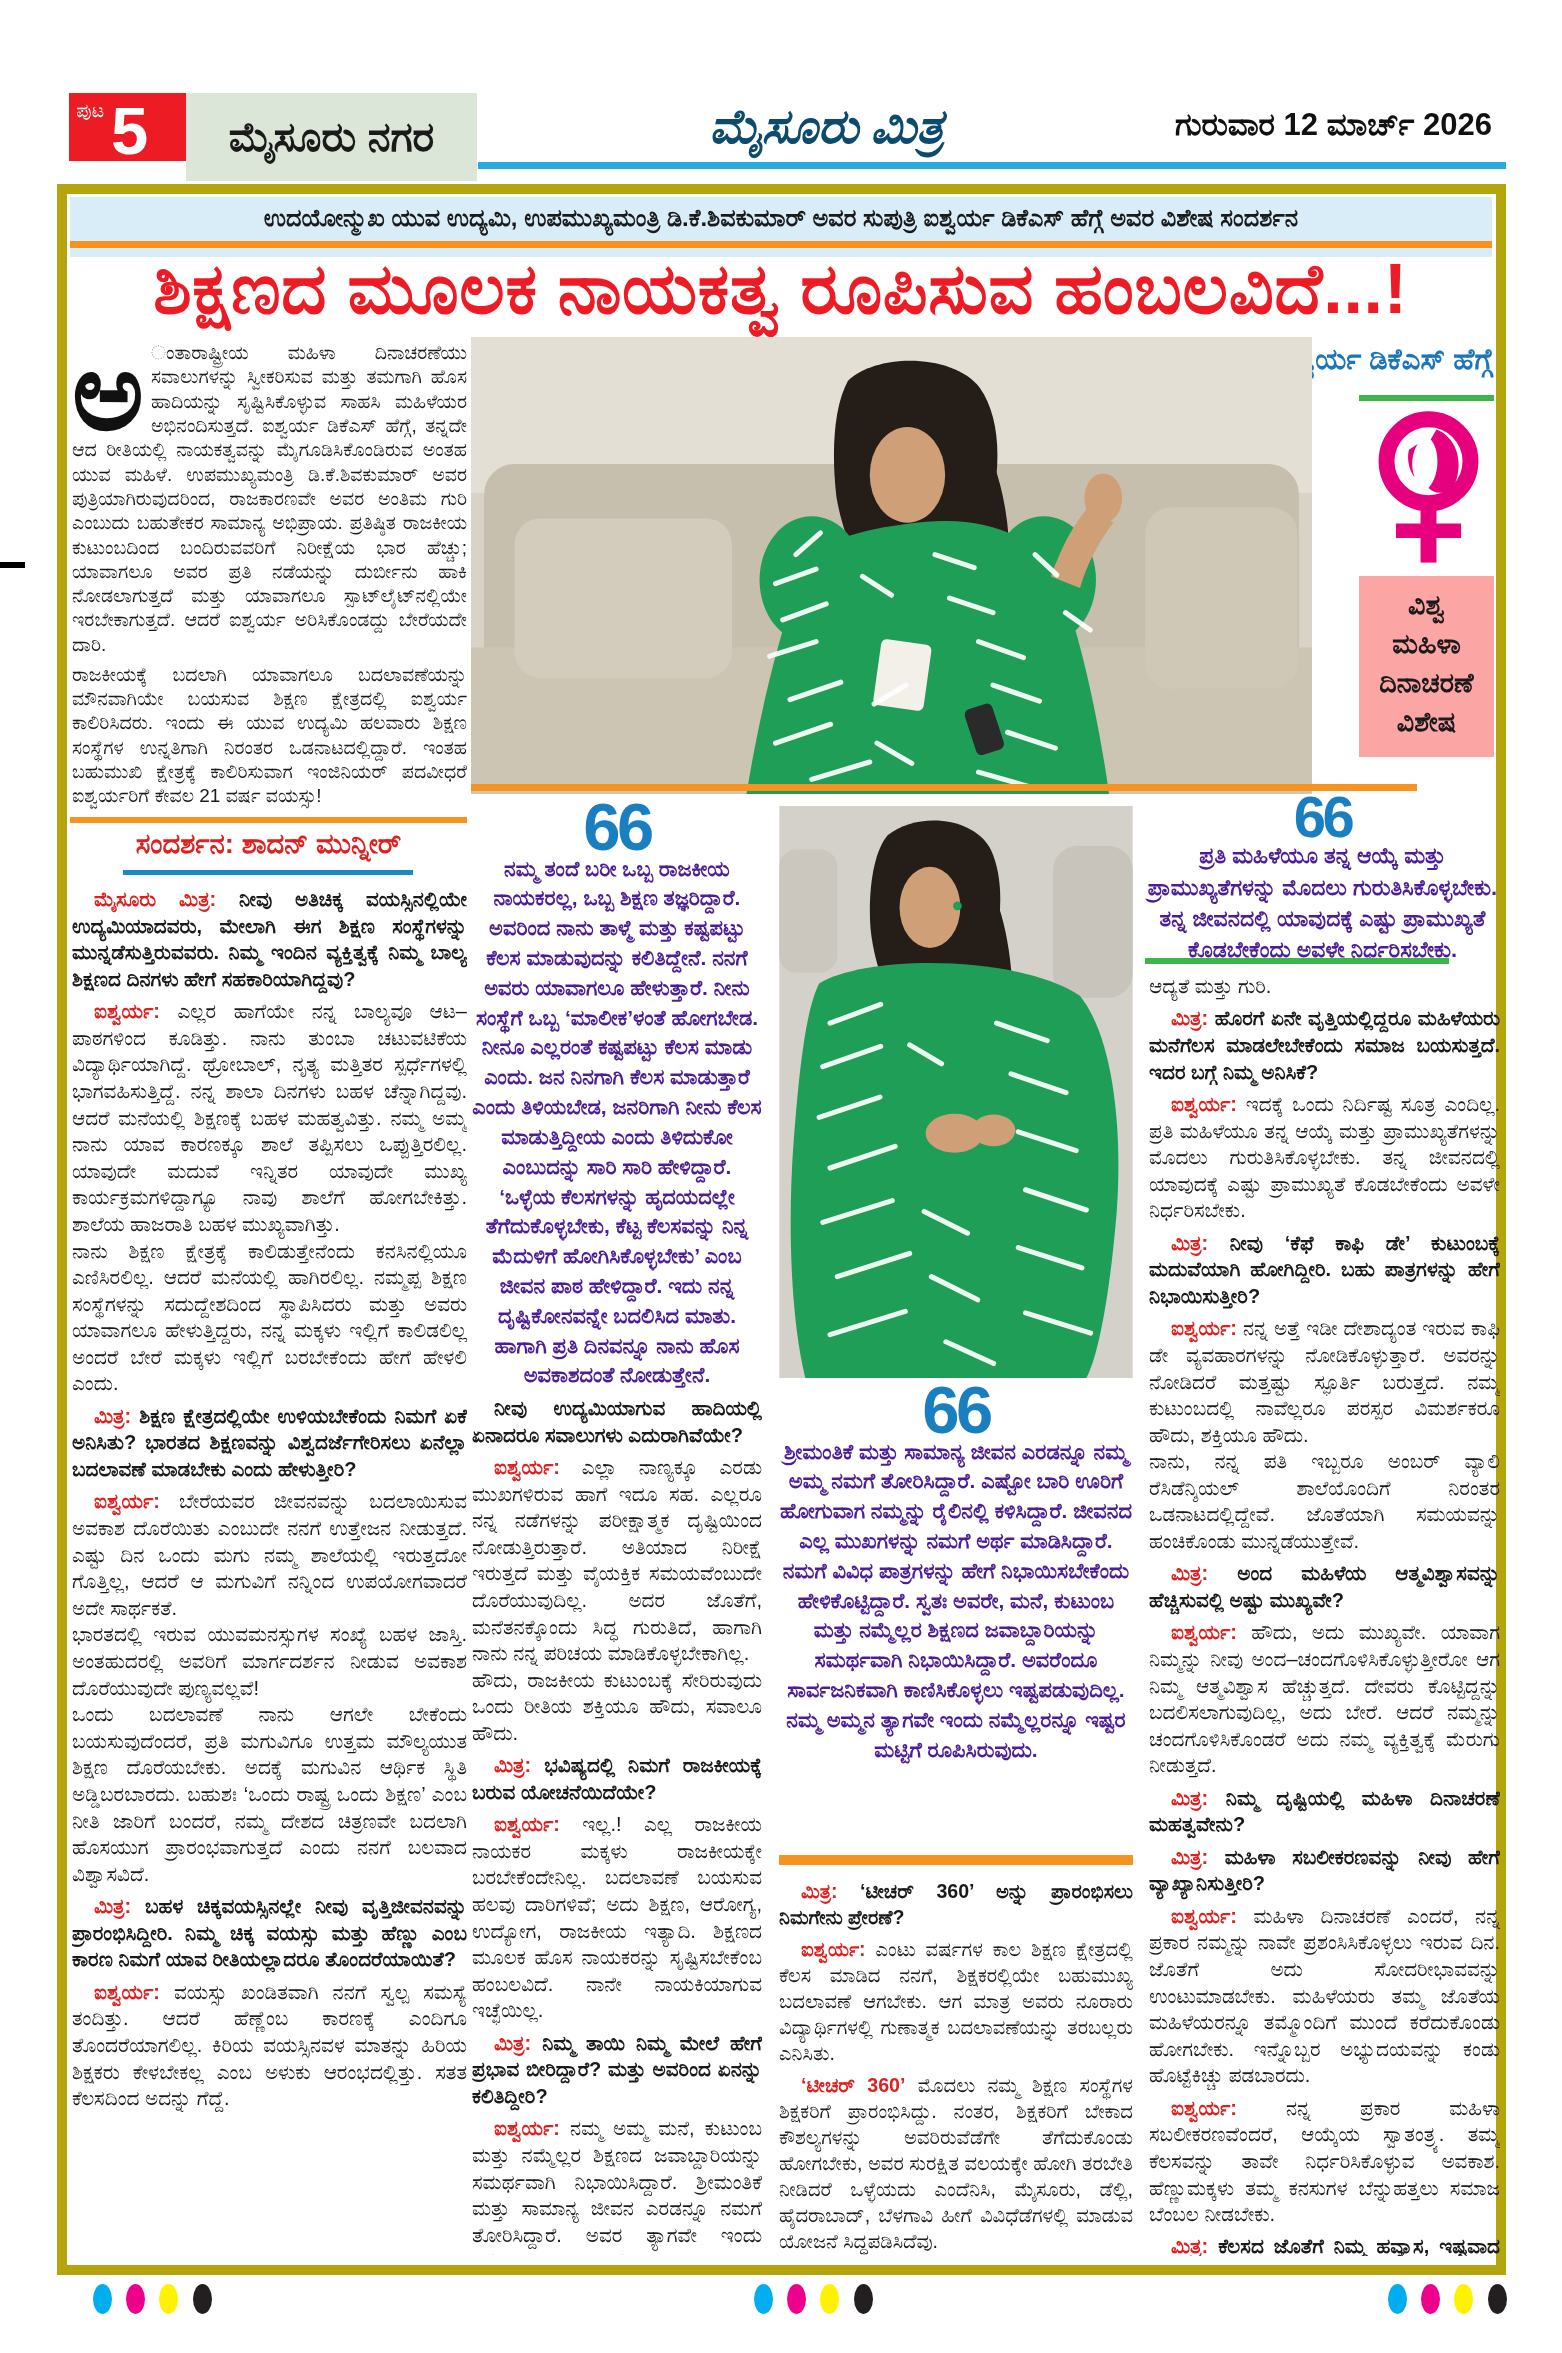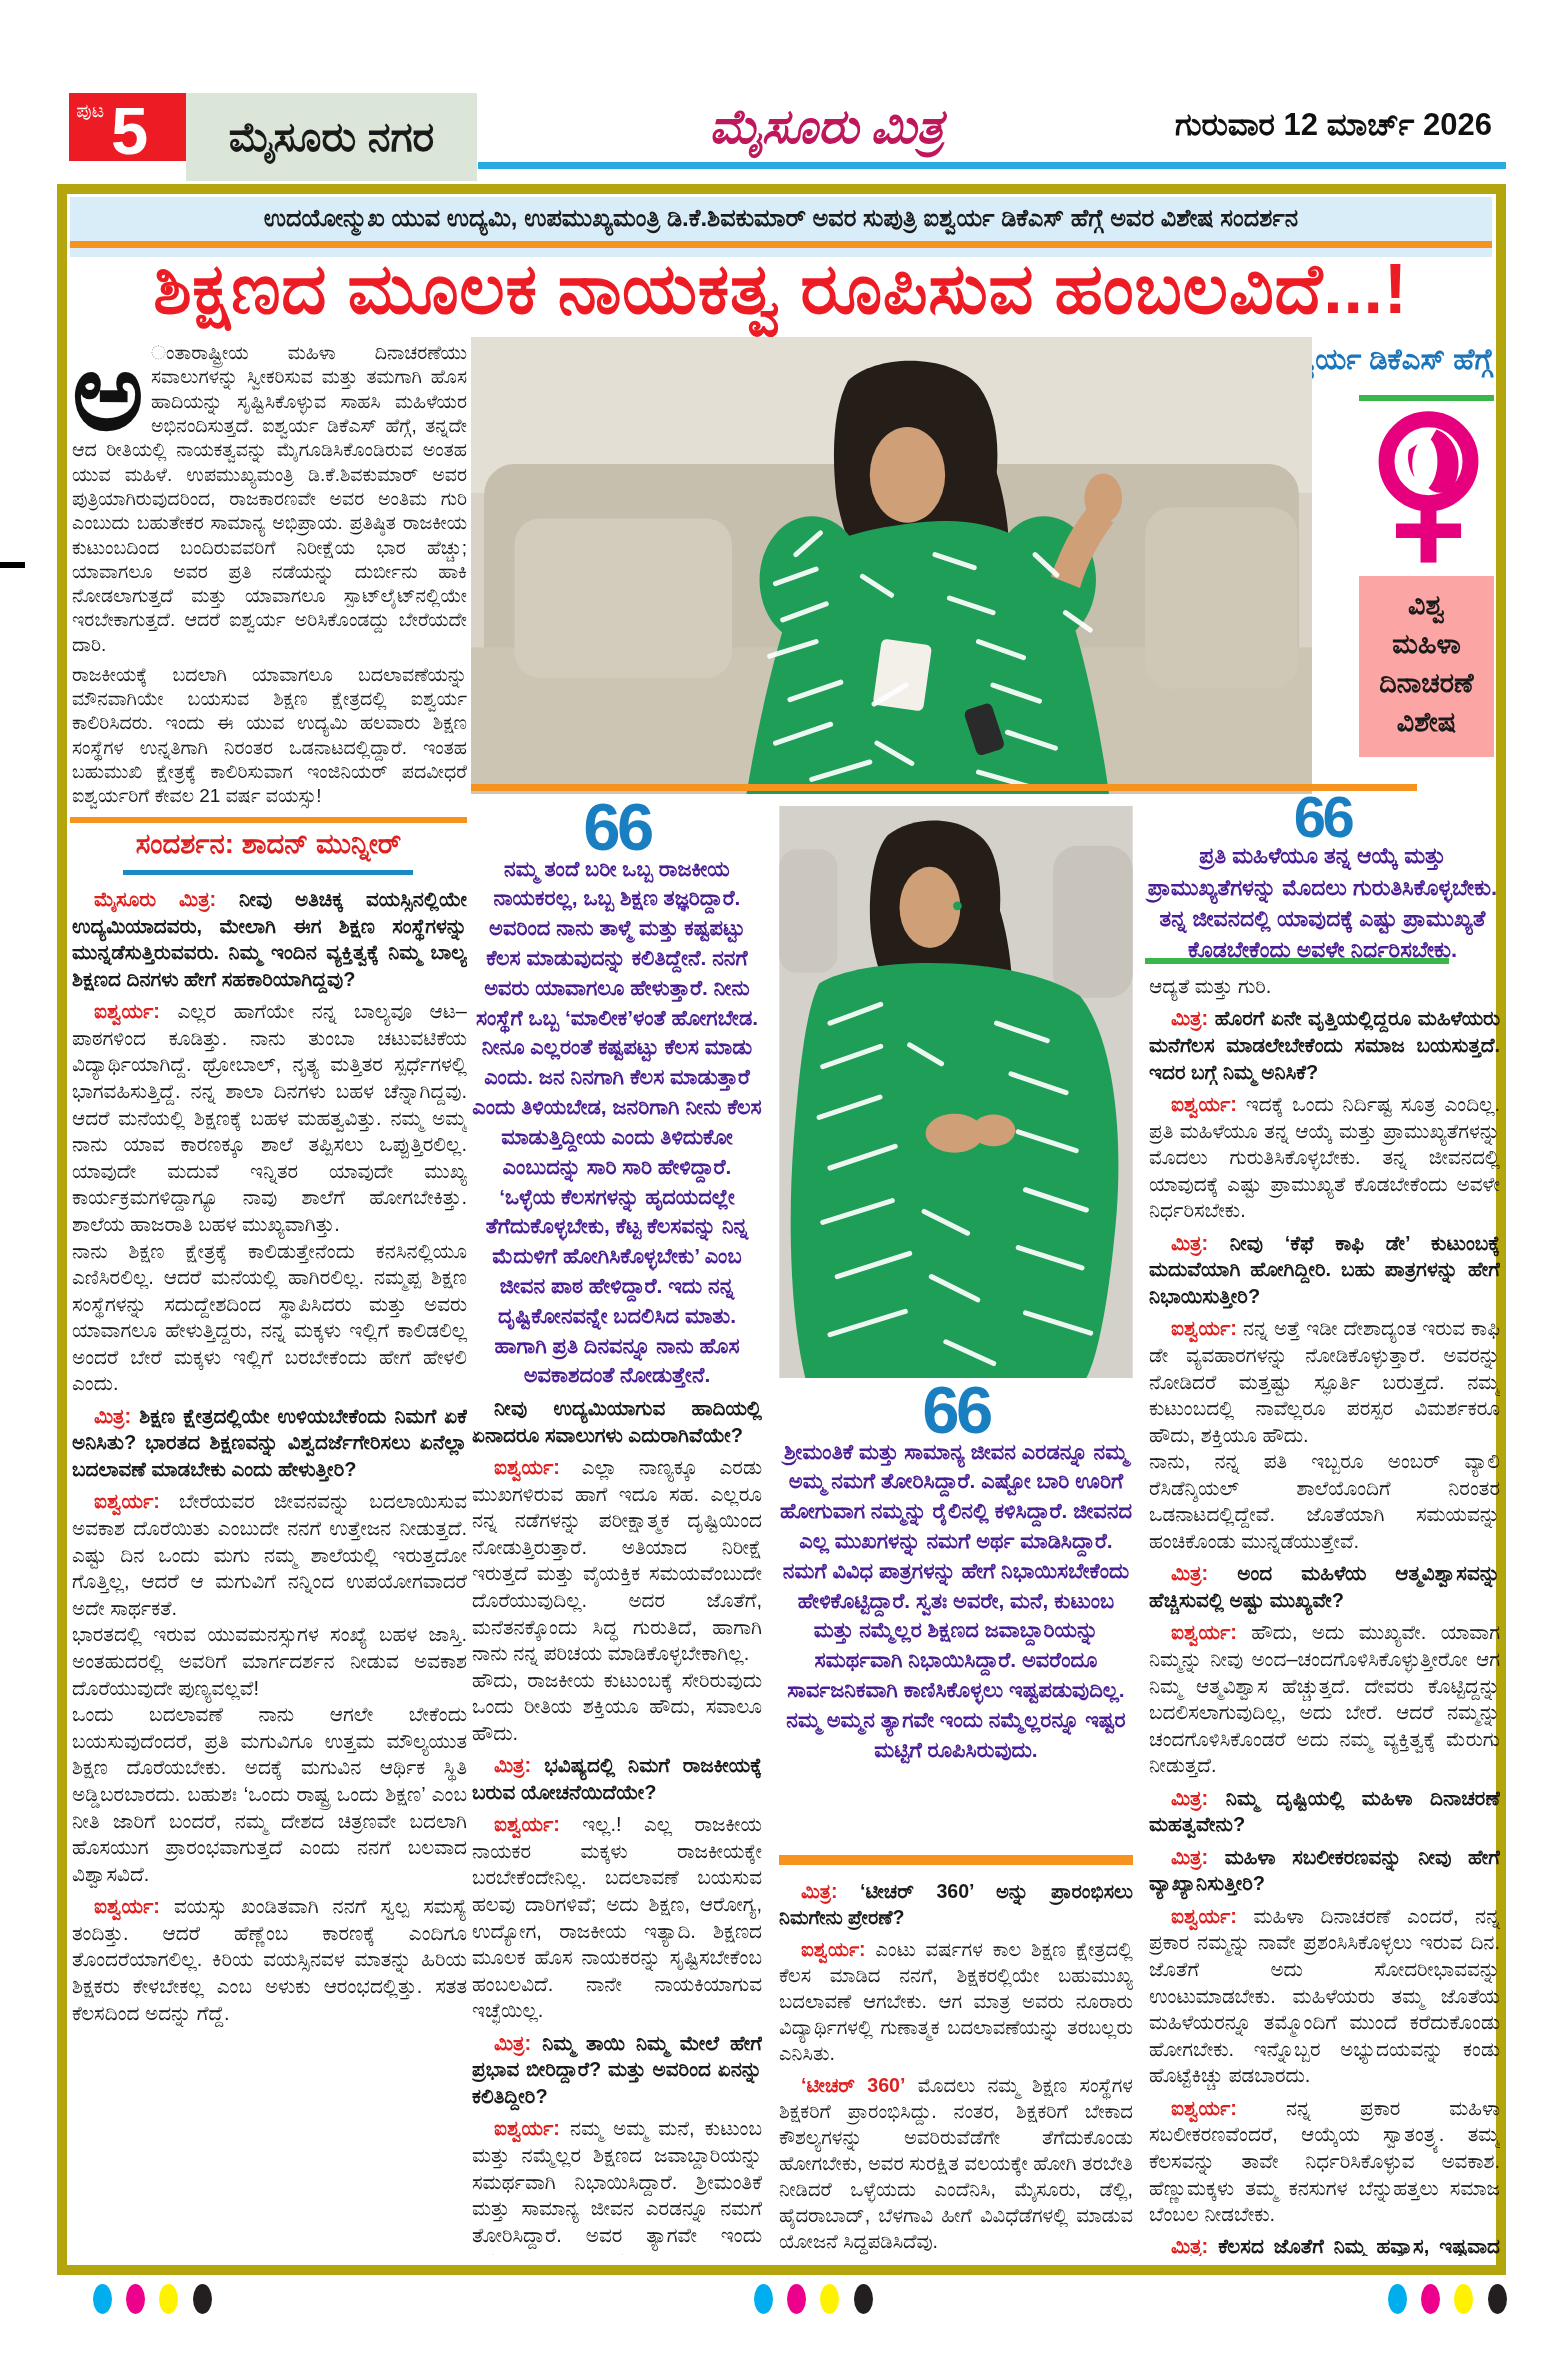--- a/index.html
+++ b/index.html
@@ -6,21 +6,21 @@
   .page{position:relative;width:1562px;height:2354px;background:#fff;overflow:hidden;
         font-family:"Liberation Sans","DejaVu Sans",sans-serif;color:#1a1a1a;}
   .abs{position:absolute;}
   .ctr{text-align:center;}
   .just{text-align:justify;}
   
   .pgbox{background:#ed1c24;color:#fff;}
   .pgbox .lbl{position:absolute;left:7.2px;top:7.2px;font-size:19px;}
   .pgbox .num{position:absolute;left:42px;top:4.3px;font-size:67px;font-weight:bold;line-height:1;}
   .sect{background:#dbe6d8;font-size:41px;font-weight:bold;line-height:88px;text-align:center;}
-  .logo{color:#be185d;font-family:"Liberation Serif","DejaVu Serif",serif;
+  .logo{color:#0c4a6e;font-family:"Liberation Serif","DejaVu Serif",serif;
         font-style:italic;font-weight:bold;font-size:48px;text-align:center;}
   .date{font-size:31px;font-weight:bold;text-align:right;color:#111;}
   .bluerule{background:#29aae1;}
   
   .frame{border:10px solid #b4a40e;background:#fff;}
   .kicker{background:#d9edf8;font-size:24px;font-weight:bold;text-align:center;line-height:42px;}
   .orule{background:#f6921e;}
   .grule{background:#3cb54a;}
   .headline{color:#ed1c24;font-size:70px;font-weight:bold;line-height:1.06;text-align:center;letter-spacing:0.7px;}
   .byline{color:#1b75bb;font-size:29px;font-weight:bold;text-align:right;}
@@ -137,20 +137,21 @@
   <div class="abs" style="left:123px;top:870px;width:290px;height:5px;background:#1b8ac4;"></div>
 
   <div class="abs body-col just" style="left:72px;top:886px;width:395px;height:1370px;">
     <p><span class="lead-red">ಮೈಸೂರು ಮಿತ್ರ:</span> <span class="qtext">ನೀವು ಅತಿಚಿಕ್ಕ ವಯಸ್ಸಿನಲ್ಲಿಯೇ ಉದ್ಯಮಿಯಾದವರು, ಮೇಲಾಗಿ ಈಗ ಶಿಕ್ಷಣ ಸಂಸ್ಥೆಗಳನ್ನು ಮುನ್ನಡೆಸುತ್ತಿರುವವರು. ನಿಮ್ಮ ಇಂದಿನ ವ್ಯಕ್ತಿತ್ವಕ್ಕೆ ನಿಮ್ಮ ಬಾಲ್ಯ ಶಿಕ್ಷಣದ ದಿನಗಳು ಹೇಗೆ ಸಹಕಾರಿಯಾಗಿದ್ದವು?</span></p>
     <p><span class="lead-red">ಐಶ್ವರ್ಯ:</span> <span class="ans">ಎಲ್ಲರ ಹಾಗೆಯೇ ನನ್ನ ಬಾಲ್ಯವೂ ಆಟ–ಪಾಠಗಳಿಂದ ಕೂಡಿತ್ತು. ನಾನು ತುಂಬಾ ಚಟುವಟಿಕೆಯ ವಿದ್ಯಾರ್ಥಿಯಾಗಿದ್ದೆ. ಥ್ರೋಬಾಲ್, ನೃತ್ಯ ಮತ್ತಿತರ ಸ್ಪರ್ಧೆಗಳಲ್ಲಿ ಭಾಗವಹಿಸುತ್ತಿದ್ದೆ. ನನ್ನ ಶಾಲಾ ದಿನಗಳು ಬಹಳ ಚೆನ್ನಾಗಿದ್ದವು. ಆದರೆ ಮನೆಯಲ್ಲಿ ಶಿಕ್ಷಣಕ್ಕೆ ಬಹಳ ಮಹತ್ವವಿತ್ತು. ನಮ್ಮ ಅಮ್ಮ ನಾನು ಯಾವ ಕಾರಣಕ್ಕೂ ಶಾಲೆ ತಪ್ಪಿಸಲು ಒಪ್ಪುತ್ತಿರಲಿಲ್ಲ. ಯಾವುದೇ ಮದುವೆ ಇನ್ನಿತರ ಯಾವುದೇ ಮುಖ್ಯ ಕಾರ್ಯಕ್ರಮಗಳಿದ್ದಾಗ್ಯೂ ನಾವು ಶಾಲೆಗೆ ಹೋಗಬೇಕಿತ್ತು. ಶಾಲೆಯ ಹಾಜರಾತಿ ಬಹಳ ಮುಖ್ಯವಾಗಿತ್ತು.
 ನಾನು ಶಿಕ್ಷಣ ಕ್ಷೇತ್ರಕ್ಕೆ ಕಾಲಿಡುತ್ತೇನೆಂದು ಕನಸಿನಲ್ಲಿಯೂ ಎಣಿಸಿರಲಿಲ್ಲ. ಆದರೆ ಮನೆಯಲ್ಲಿ ಹಾಗಿರಲಿಲ್ಲ. ನಮ್ಮಪ್ಪ ಶಿಕ್ಷಣ ಸಂಸ್ಥೆಗಳನ್ನು ಸದುದ್ದೇಶದಿಂದ ಸ್ಥಾಪಿಸಿದರು ಮತ್ತು ಅವರು ಯಾವಾಗಲೂ ಹೇಳುತ್ತಿದ್ದರು, ನನ್ನ ಮಕ್ಕಳು ಇಲ್ಲಿಗೆ ಕಾಲಿಡಲಿಲ್ಲ ಅಂದರೆ ಬೇರೆ ಮಕ್ಕಳು ಇಲ್ಲಿಗೆ ಬರಬೇಕೆಂದು ಹೇಗೆ ಹೇಳಲಿ ಎಂದು.</span></p>
     <p><span class="lead-red">ಮಿತ್ರ:</span> <span class="qtext">ಶಿಕ್ಷಣ ಕ್ಷೇತ್ರದಲ್ಲಿಯೇ ಉಳಿಯಬೇಕೆಂದು ನಿಮಗೆ ಏಕೆ ಅನಿಸಿತು? ಭಾರತದ ಶಿಕ್ಷಣವನ್ನು ವಿಶ್ವದರ್ಜೆಗೇರಿಸಲು ಏನೆಲ್ಲಾ ಬದಲಾವಣೆ ಮಾಡಬೇಕು ಎಂದು ಹೇಳುತ್ತೀರಿ?</span></p>
     <p><span class="lead-red">ಐಶ್ವರ್ಯ:</span> <span class="ans">ಬೇರೆಯವರ ಜೀವನವನ್ನು ಬದಲಾಯಿಸುವ ಅವಕಾಶ ದೊರೆಯಿತು ಎಂಬುದೇ ನನಗೆ ಉತ್ತೇಜನ ನೀಡುತ್ತದೆ. ಎಷ್ಟು ದಿನ ಒಂದು ಮಗು ನಮ್ಮ ಶಾಲೆಯಲ್ಲಿ ಇರುತ್ತದೋ ಗೊತ್ತಿಲ್ಲ, ಆದರೆ ಆ ಮಗುವಿಗೆ ನನ್ನಿಂದ ಉಪಯೋಗವಾದರೆ ಅದೇ ಸಾರ್ಥಕತೆ.
 ಭಾರತದಲ್ಲಿ ಇರುವ ಯುವಮನಸ್ಸುಗಳ ಸಂಖ್ಯೆ ಬಹಳ ಜಾಸ್ತಿ. ಅಂತಹುದರಲ್ಲಿ ಅವರಿಗೆ ಮಾರ್ಗದರ್ಶನ ನೀಡುವ ಅವಕಾಶ ದೊರೆಯುವುದೇ ಪುಣ್ಯವಲ್ಲವೆ!
 ಒಂದು ಬದಲಾವಣೆ ನಾನು ಆಗಲೇ ಬೇಕೆಂದು ಬಯಸುವುದೆಂದರೆ, ಪ್ರತಿ ಮಗುವಿಗೂ ಉತ್ತಮ ಮೌಲ್ಯಯುತ ಶಿಕ್ಷಣ ದೊರೆಯಬೇಕು. ಅದಕ್ಕೆ ಮಗುವಿನ ಆರ್ಥಿಕ ಸ್ಥಿತಿ ಅಡ್ಡಿಬರಬಾರದು. ಬಹುಶಃ ‘ಒಂದು ರಾಷ್ಟ್ರ ಒಂದು ಶಿಕ್ಷಣ’ ಎಂಬ ನೀತಿ ಜಾರಿಗೆ ಬಂದರೆ, ನಮ್ಮ ದೇಶದ ಚಿತ್ರಣವೇ ಬದಲಾಗಿ ಹೊಸಯುಗ ಪ್ರಾರಂಭವಾಗುತ್ತದೆ ಎಂದು ನನಗೆ ಬಲವಾದ ವಿಶ್ವಾಸವಿದೆ.</span></p>
+    <p><span class="lead-red">ಮಿತ್ರ:</span> <span class="qtext">ಬಹಳ ಚಿಕ್ಕವಯಸ್ಸಿನಲ್ಲೇ ನೀವು ವೃತ್ತಿಜೀವನವನ್ನು ಪ್ರಾರಂಭಿಸಿದ್ದೀರಿ. ನಿಮ್ಮ ಚಿಕ್ಕ ವಯಸ್ಸು ಮತ್ತು ಹೆಣ್ಣು ಎಂಬ ಕಾರಣ ನಿಮಗೆ ಯಾವ ರೀತಿಯಲ್ಲಾದರೂ ತೊಂದರೆಯಾಯಿತೆ?</span></p>
     <p><span class="lead-red">ಐಶ್ವರ್ಯ:</span> <span class="ans">ವಯಸ್ಸು ಖಂಡಿತವಾಗಿ ನನಗೆ ಸ್ವಲ್ಪ ಸಮಸ್ಯೆ ತಂದಿತ್ತು. ಆದರೆ ಹೆಣ್ಣೆಂಬ ಕಾರಣಕ್ಕೆ ಎಂದಿಗೂ ತೊಂದರೆಯಾಗಲಿಲ್ಲ. ಕಿರಿಯ ವಯಸ್ಸಿನವಳ ಮಾತನ್ನು ಹಿರಿಯ ಶಿಕ್ಷಕರು ಕೇಳಬೇಕಲ್ಲ ಎಂಬ ಅಳುಕು ಆರಂಭದಲ್ಲಿತ್ತು. ಸತತ ಕೆಲಸದಿಂದ ಅದನ್ನು ಗೆದ್ದೆ.</span></p>
   </div>
 
   <div class="abs" style="left:472px;top:800px;width:290px;">
     <div class="qmark">66</div>
     <div class="quote-text">ನಮ್ಮ ತಂದೆ ಬರೀ ಒಬ್ಬ ರಾಜಕೀಯ ನಾಯಕರಲ್ಲ, ಒಬ್ಬ ಶಿಕ್ಷಣ ತಜ್ಞರಿದ್ದಾರೆ. ಅವರಿಂದ ನಾನು ತಾಳ್ಮೆ ಮತ್ತು ಕಷ್ಟಪಟ್ಟು ಕೆಲಸ ಮಾಡುವುದನ್ನು ಕಲಿತಿದ್ದೇನೆ. ನನಗೆ ಅವರು ಯಾವಾಗಲೂ ಹೇಳುತ್ತಾರೆ. ನೀನು ಸಂಸ್ಥೆಗೆ ಒಬ್ಬ ‘ಮಾಲೀಕ’ಳಂತೆ ಹೋಗಬೇಡ. ನೀನೂ ಎಲ್ಲರಂತೆ ಕಷ್ಟಪಟ್ಟು ಕೆಲಸ ಮಾಡು ಎಂದು. ಜನ ನಿನಗಾಗಿ ಕೆಲಸ ಮಾಡುತ್ತಾರೆ ಎಂದು ತಿಳಿಯಬೇಡ, ಜನರಿಗಾಗಿ ನೀನು ಕೆಲಸ ಮಾಡುತ್ತಿದ್ದೀಯ ಎಂದು ತಿಳಿದುಕೋ ಎಂಬುದನ್ನು ಸಾರಿ ಸಾರಿ ಹೇಳಿದ್ದಾರೆ. ‘ಒಳ್ಳೆಯ ಕೆಲಸಗಳನ್ನು ಹೃದಯದಲ್ಲೇ ತೆಗೆದುಕೊಳ್ಳಬೇಕು, ಕೆಟ್ಟ ಕೆಲಸವನ್ನು ನಿನ್ನ ಮೆದುಳಿಗೆ ಹೋಗಿಸಿಕೊಳ್ಳಬೇಕು’ ಎಂಬ ಜೀವನ ಪಾಠ ಹೇಳಿದ್ದಾರೆ. ಇದು ನನ್ನ ದೃಷ್ಟಿಕೋನವನ್ನೇ ಬದಲಿಸಿದ ಮಾತು. ಹಾಗಾಗಿ ಪ್ರತಿ ದಿನವನ್ನೂ ನಾನು ಹೊಸ ಅವಕಾಶದಂತೆ ನೋಡುತ್ತೇನೆ.</div>
   </div>
   <div class="abs body-col just" style="left:472px;top:1395px;width:290px;height:860px;">
     <p><span class="qtext">ನೀವು ಉದ್ಯಮಿಯಾಗುವ ಹಾದಿಯಲ್ಲಿ ಏನಾದರೂ ಸವಾಲುಗಳು ಎದುರಾಗಿವೆಯೇ?</span></p>
     <p><span class="lead-red">ಐಶ್ವರ್ಯ:</span> <span class="ans">ಎಲ್ಲಾ ನಾಣ್ಯಕ್ಕೂ ಎರಡು ಮುಖಗಳಿರುವ ಹಾಗೆ ಇದೂ ಸಹ. ಎಲ್ಲರೂ ನನ್ನ ನಡೆಗಳನ್ನು ಪರೀಕ್ಷಾತ್ಮಕ ದೃಷ್ಟಿಯಿಂದ ನೋಡುತ್ತಿರುತ್ತಾರೆ. ಅತಿಯಾದ ನಿರೀಕ್ಷೆ ಇರುತ್ತದೆ ಮತ್ತು ವೈಯಕ್ತಿಕ ಸಮಯವೆಂಬುದೇ ದೊರೆಯುವುದಿಲ್ಲ. ಅದರ ಜೊತೆಗೆ, ಮನೆತನಕ್ಕೊಂದು ಸಿದ್ಧ ಗುರುತಿದೆ, ಹಾಗಾಗಿ ನಾನು ನನ್ನ ಪರಿಚಯ ಮಾಡಿಕೊಳ್ಳಬೇಕಾಗಿಲ್ಲ.

